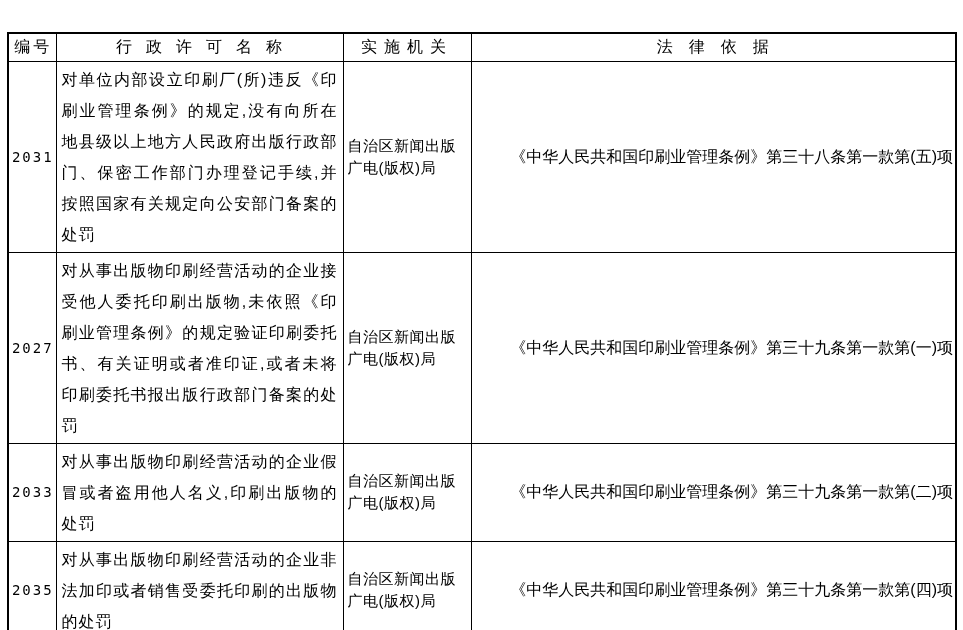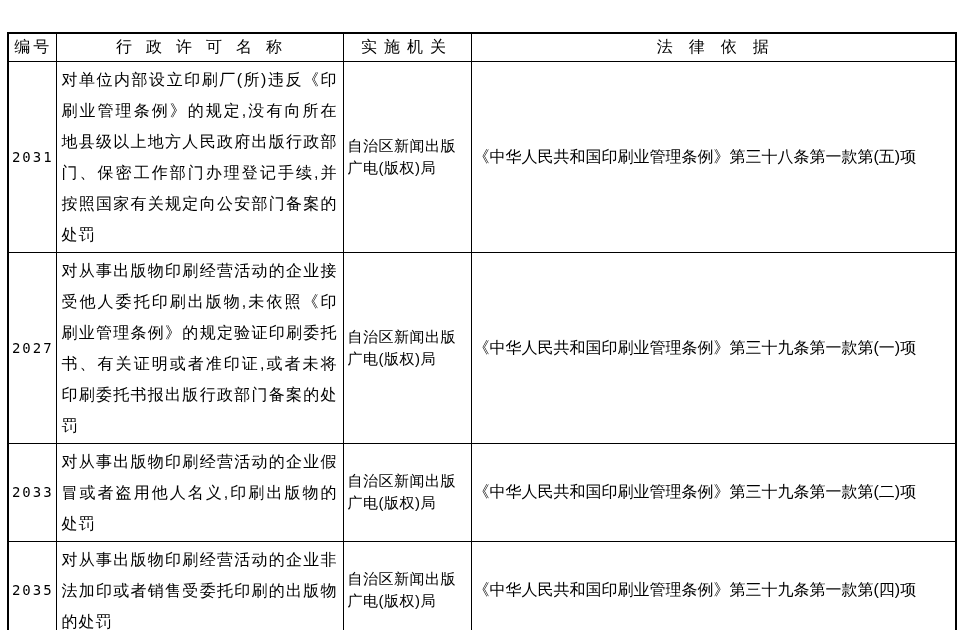--- a/index.html
+++ b/index.html
@@ -76,21 +76,21 @@
     padding: 2px 4px;
     font-size: 15px;
     line-height: 22px;
     letter-spacing: 0.5px;
     text-align: left;
   }
   td.legal {
     padding: 1px 2px;
     font-size: 16px;
     line-height: 22px;
-    text-align: left;
+    text-align: right;
   }
 </style>
 </head>
 <body>
 
 <div class="page">
   <table class="permits">
     <colgroup>
       <col class="c-id">
       <col class="c-name">

